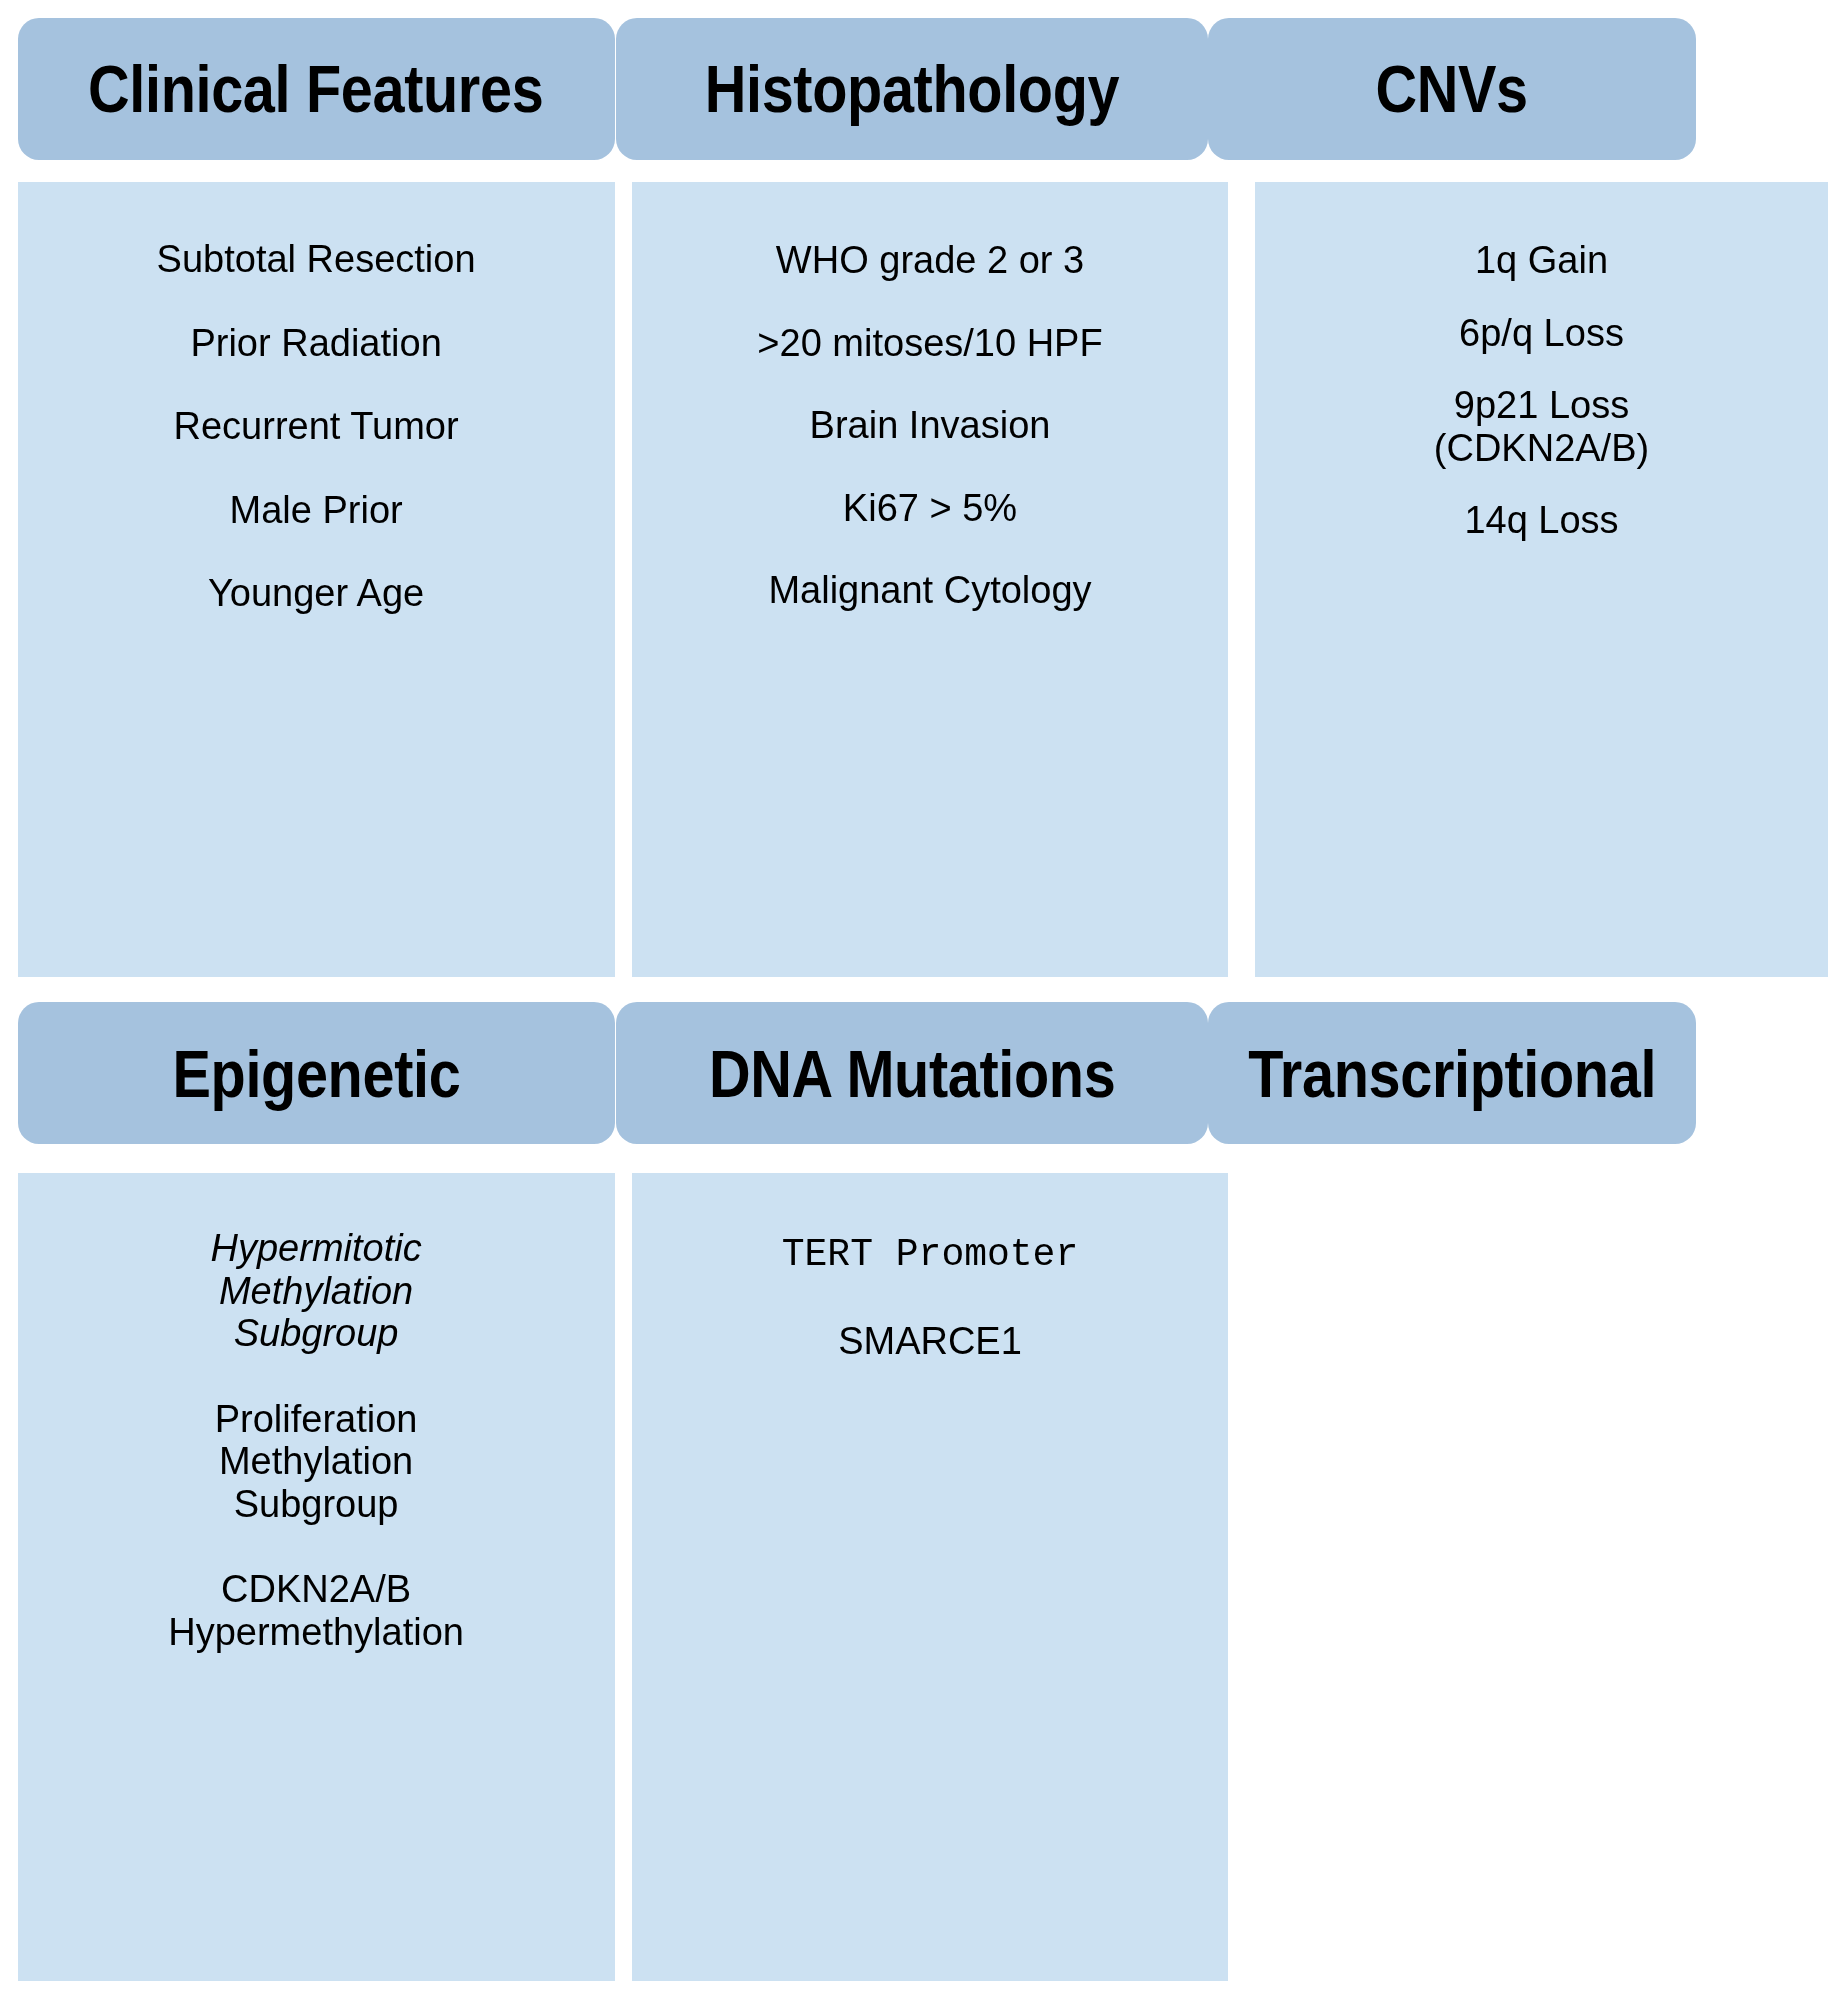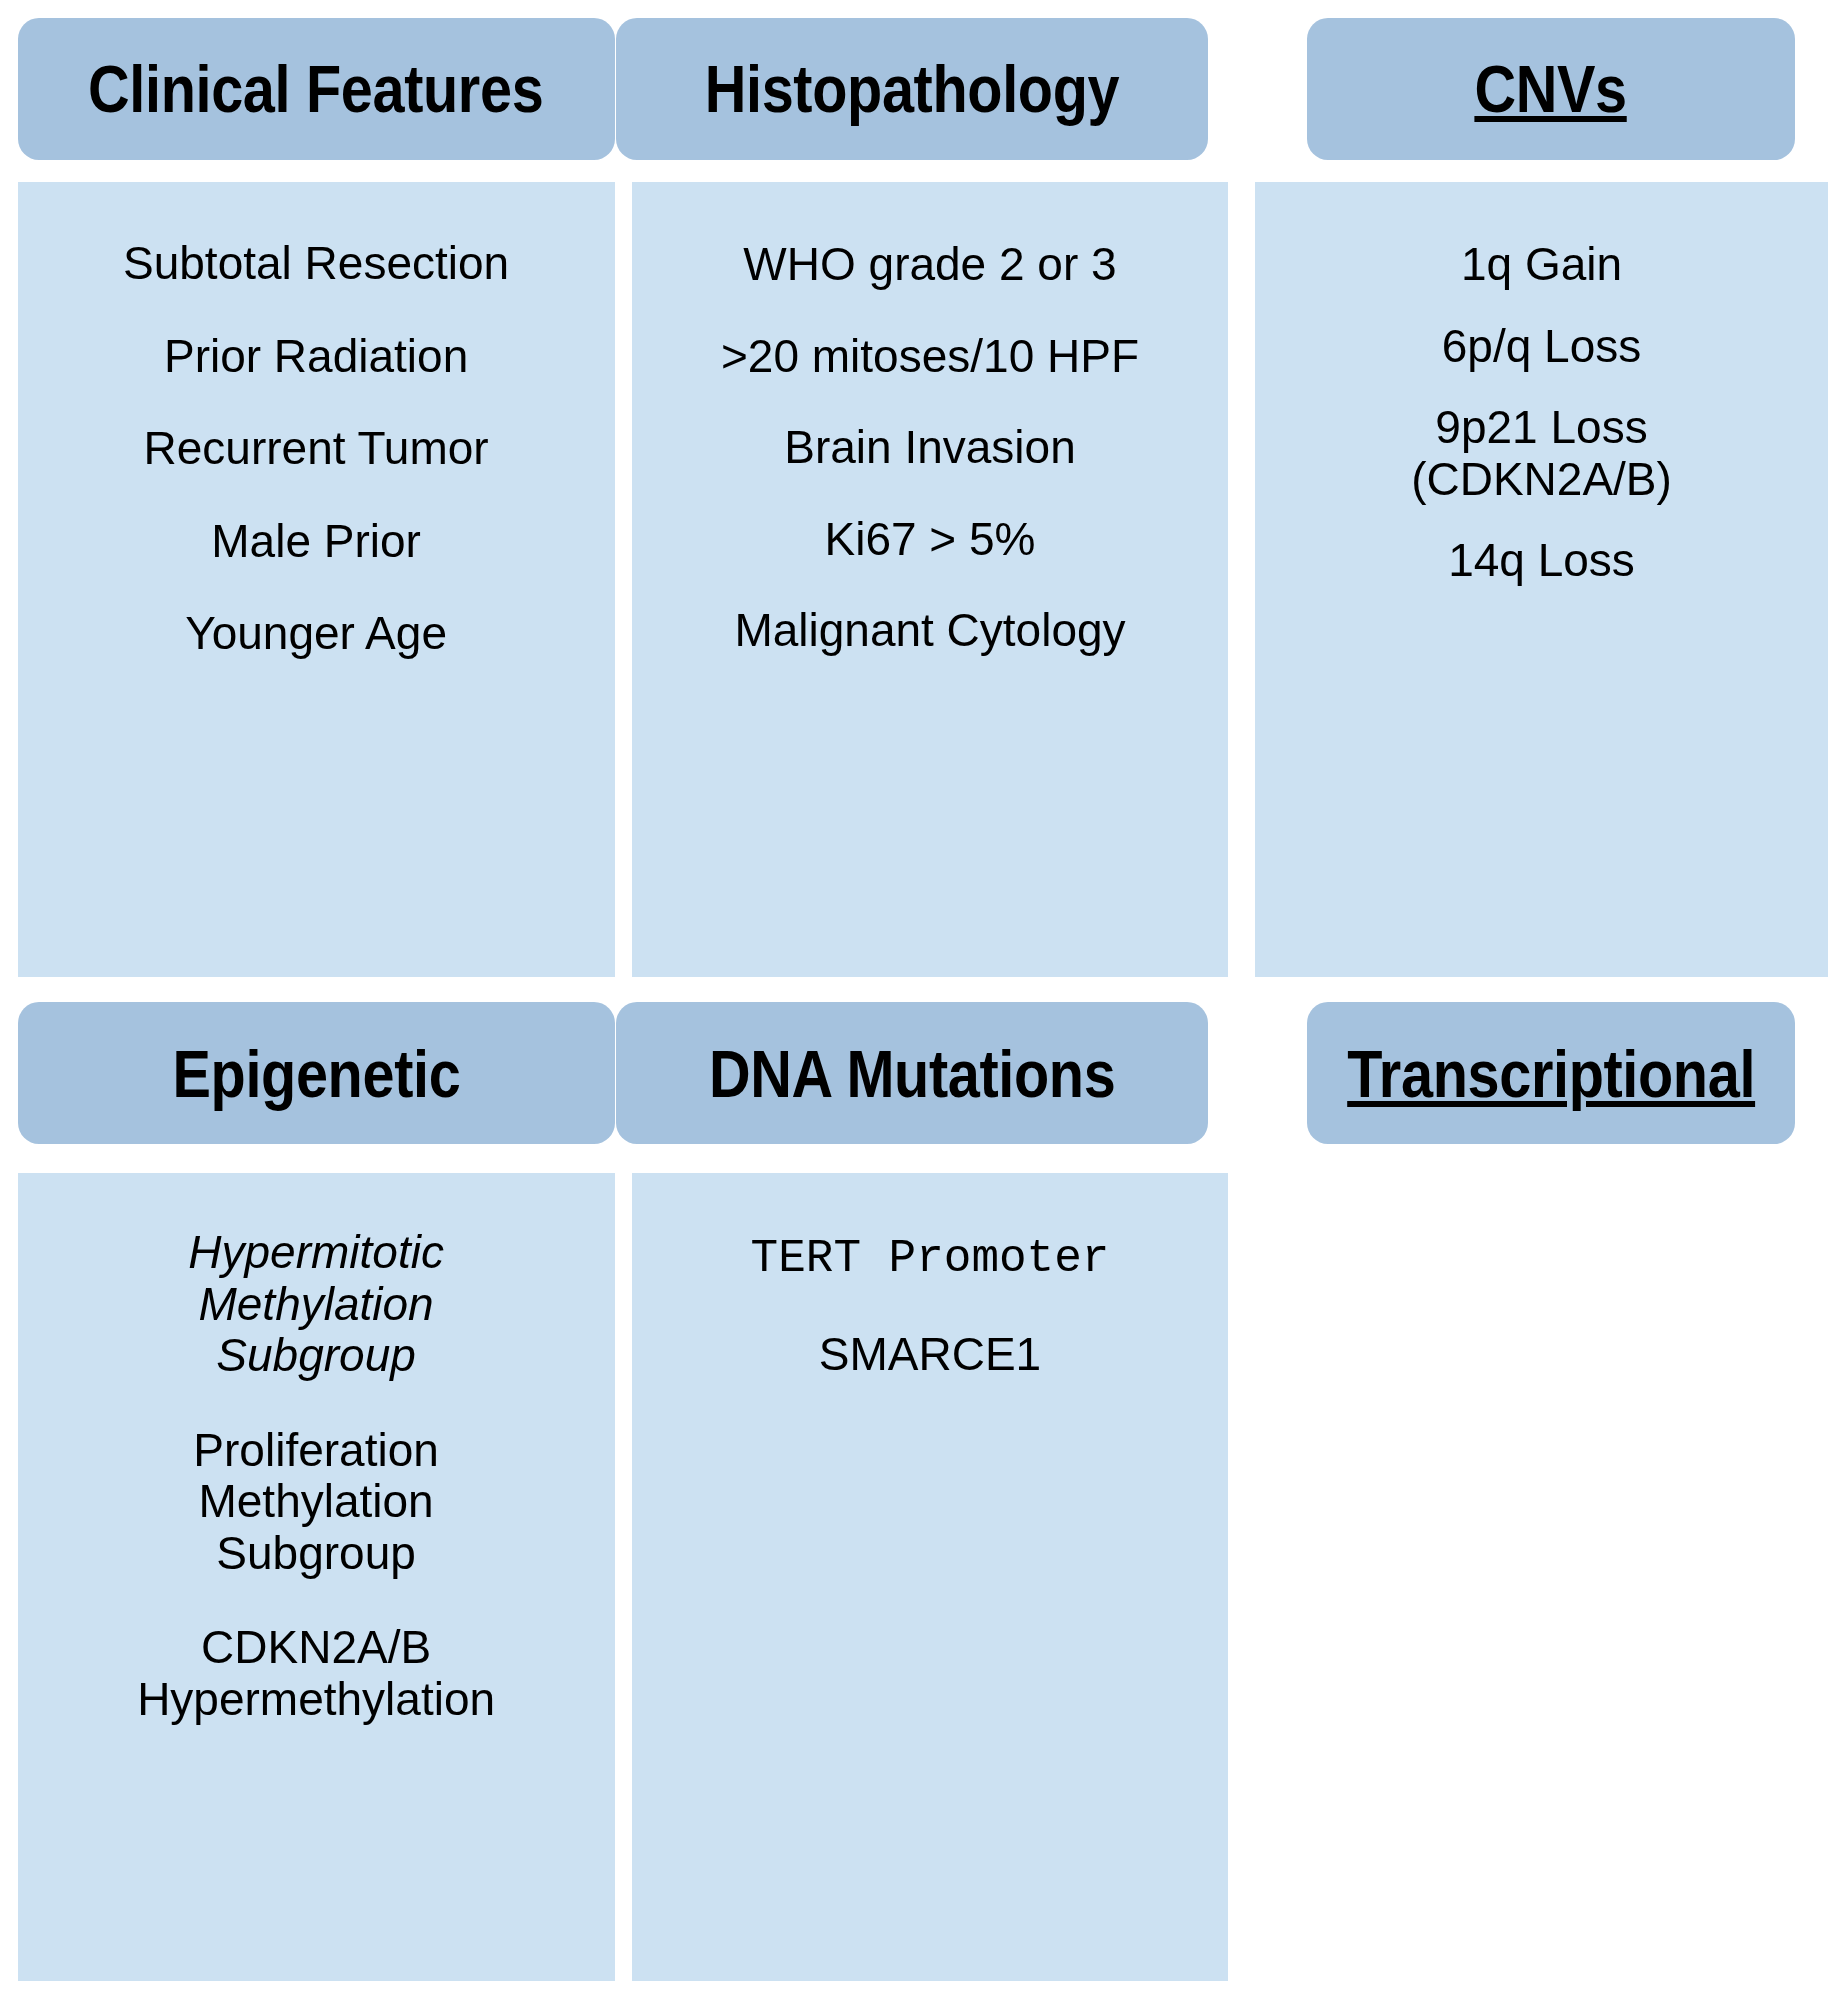--- a/index.html
+++ b/index.html
@@ -53,39 +53,39 @@
     display: flex;
     flex-direction: column;
     align-items: center;
     text-align: center;
     padding-top: 27px;
     padding-left: 8px;
     padding-right: 8px;
   }
 
   .body-item {
-    font-size: 46px;
+    font-size: 38px;
     line-height: 1.12;
     color: #000000;
     width: 100%;
     white-space: pre-line;
   }
 
   
   .r1-head { top: 17.6px;  height: 142px; }
   .r1-body { top: 182px; height: 795px; }
 
   
   .r2-head { top: 1002px; height: 142px; }
   .r2-body { top: 1173px; height: 808px; }
 
   
   .c1-head { left: 17.6px;   width: 597px; }
   .c2-head { left: 616px;  width: 592px; }
-  .c3-head { left: 1307px; width: 488px; text-decoration: underline; }
+  .c3-head { left: 1208px; width: 488px; }
 
   .c1-body { left: 17.6px;   width: 597px; }
   .c2-body { left: 632px;  width: 596px; }
   .c3-body { left: 1255px; width: 573px; }
 
   
   .col-clinical  .body-item { margin-bottom: 41px; }
   .col-clinical  .body-item:first-child { margin-top: 29px; }
 
   .col-histo     .body-item { margin-bottom: 40px; }

